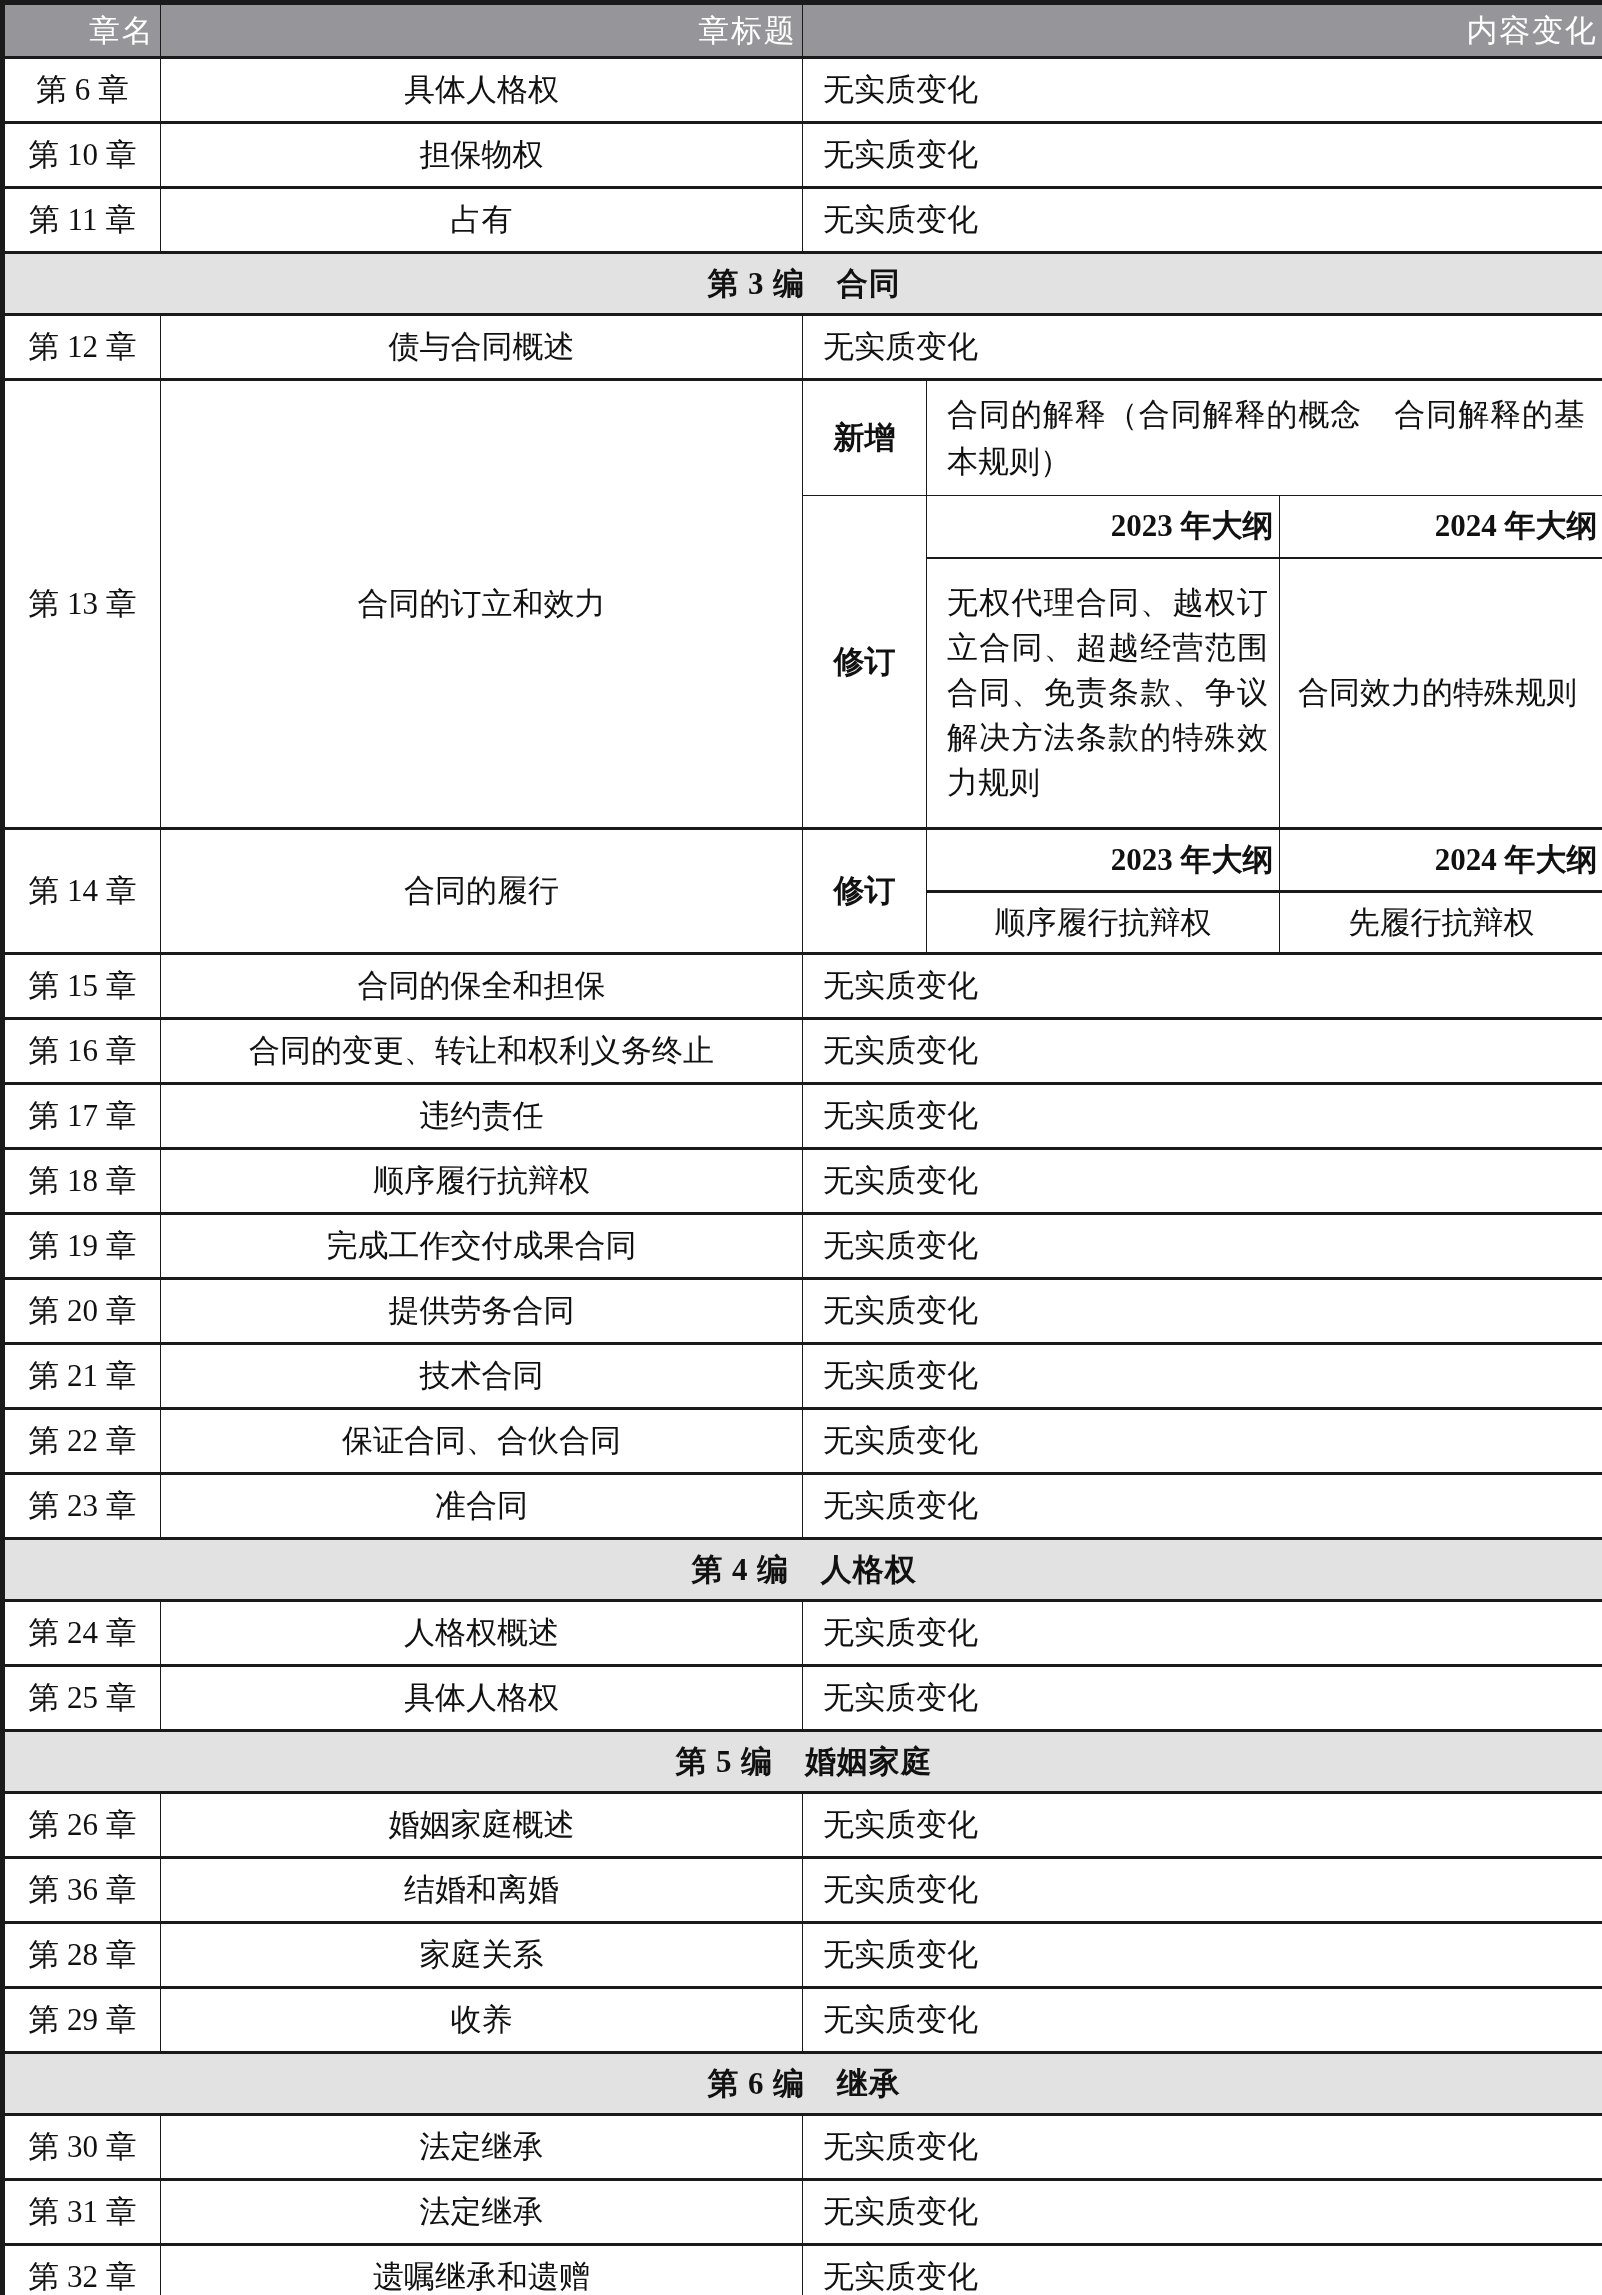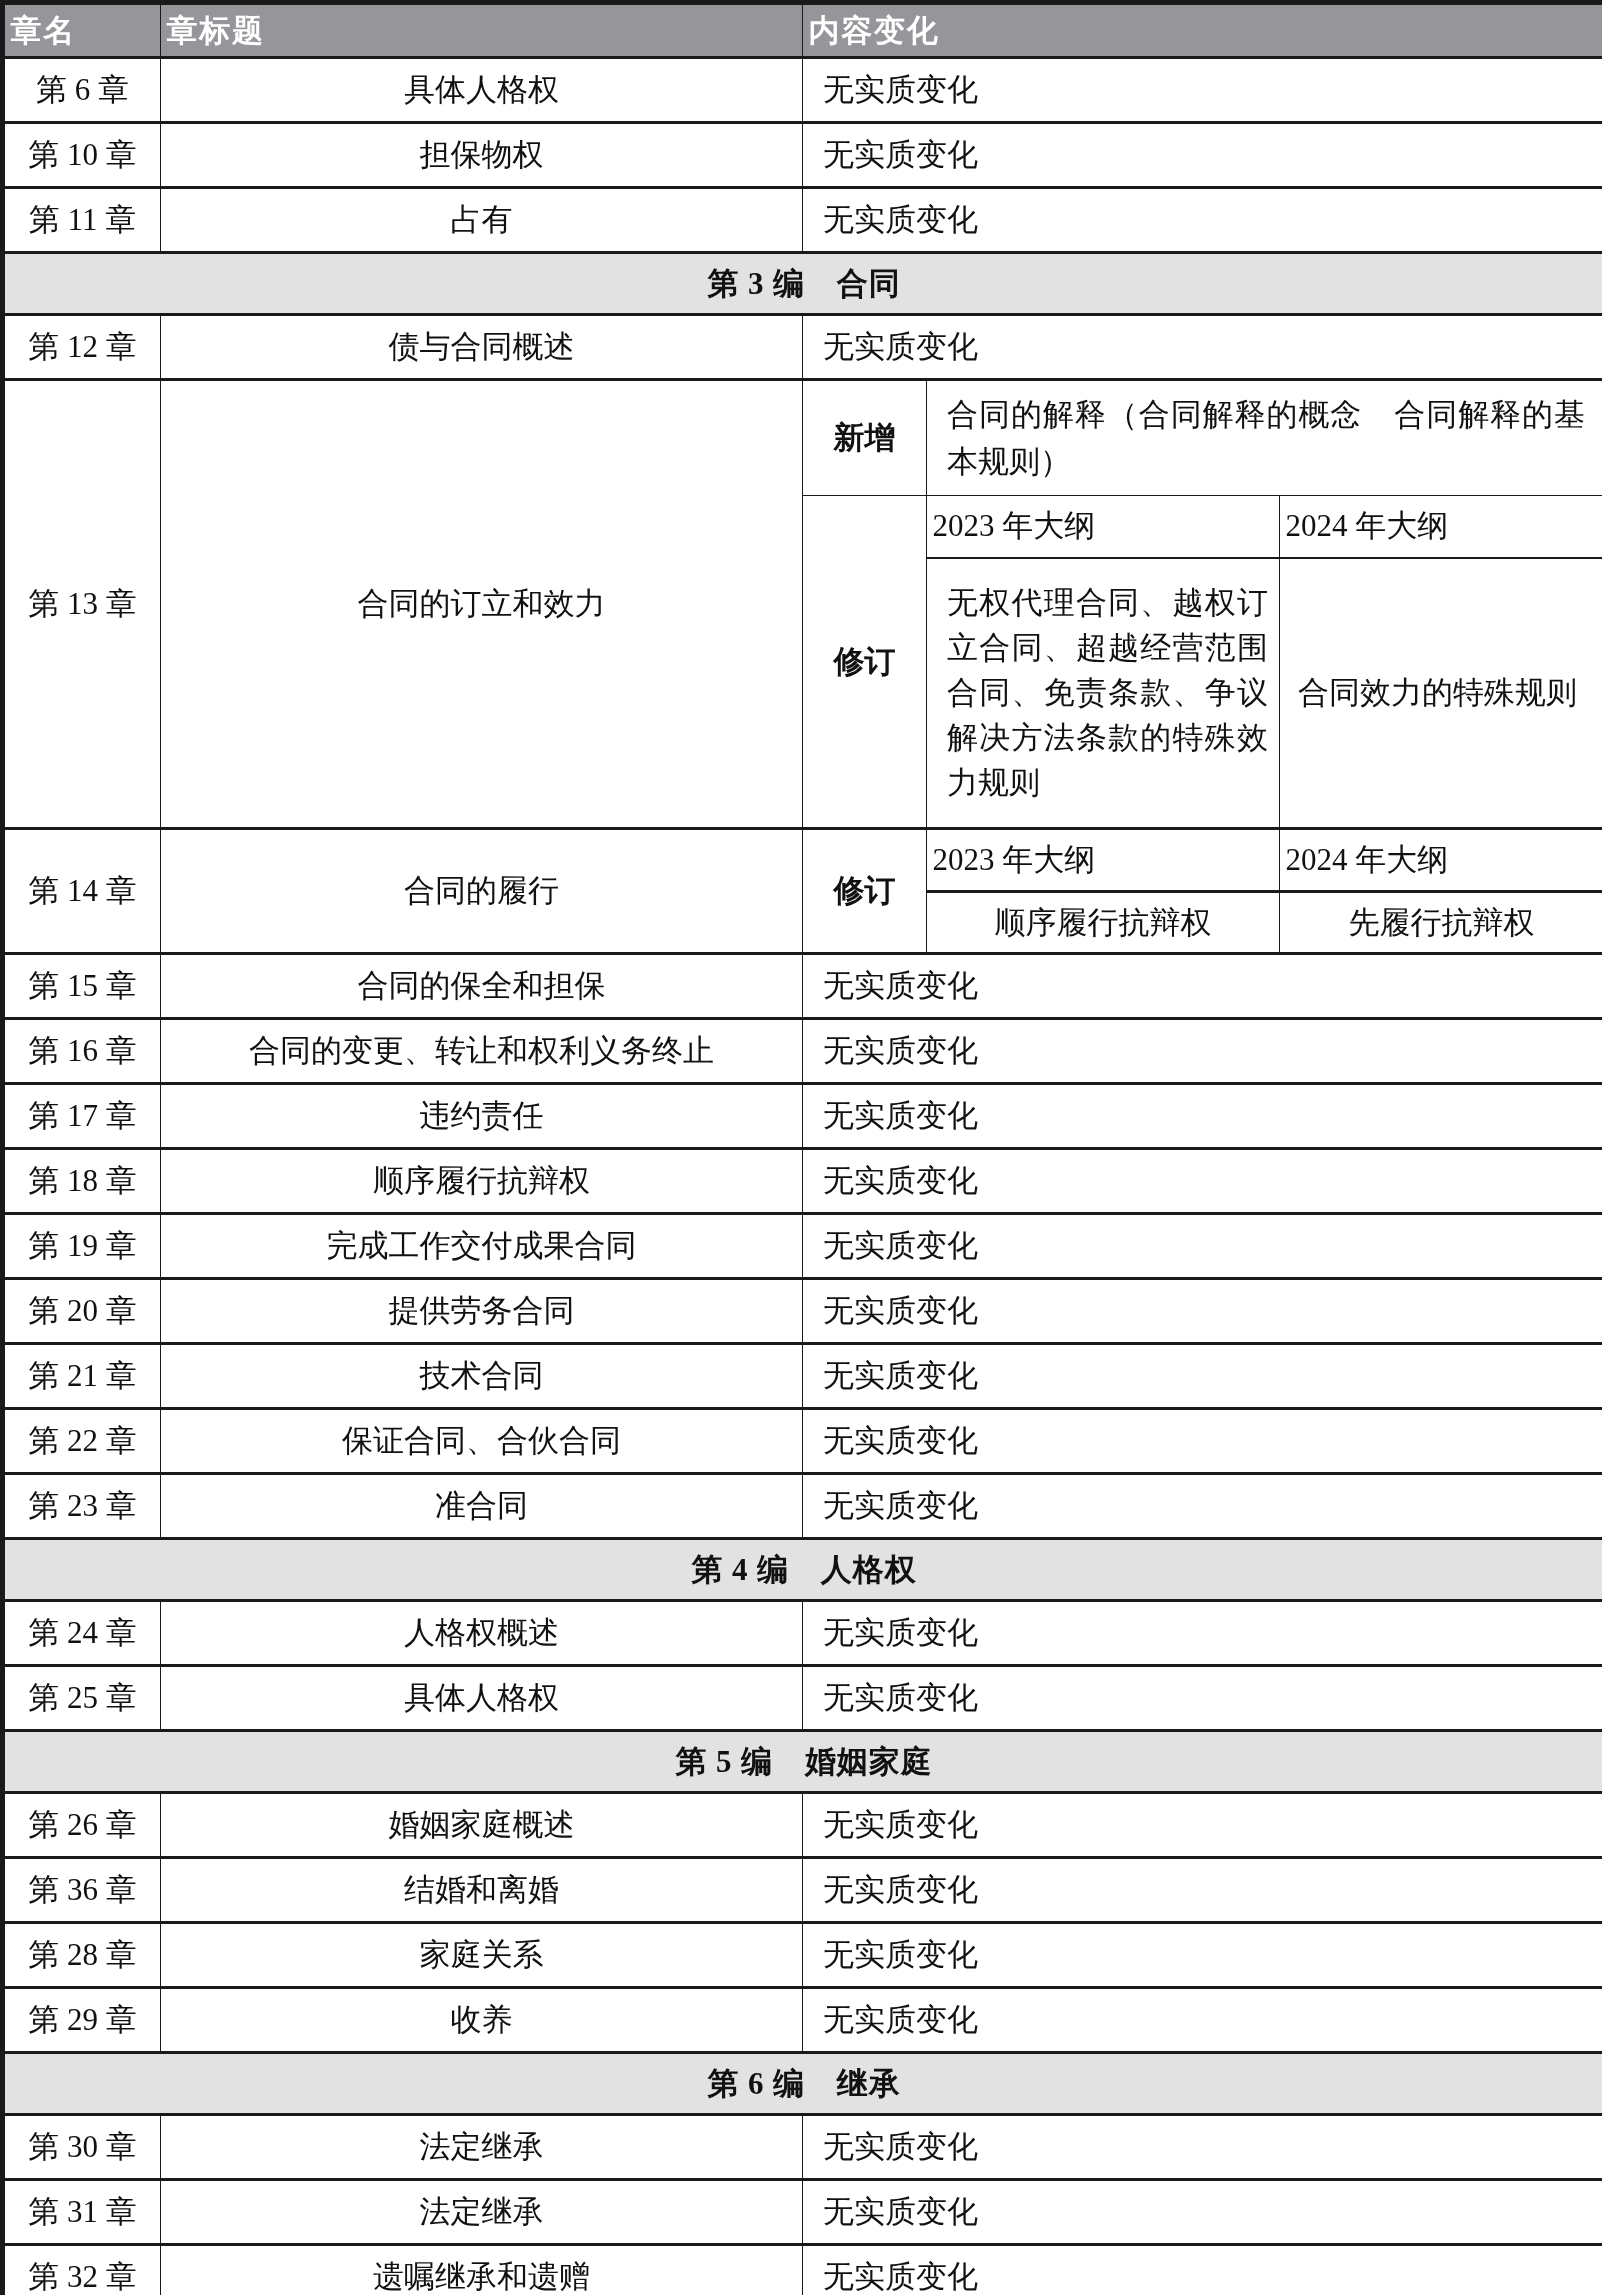--- a/index.html
+++ b/index.html
@@ -57,32 +57,32 @@
   tbody.row14 tr.sub-c td{border-bottom-width:3.6px;}
   td.yh13{border-bottom-width:2.7px;}
   td.yh14{border-bottom-width:3.6px;}
 
   
   td.center{text-align:center;}
   td.leftpad{text-align:left;padding-left:20px;}
   td.head-cell{
     background:var(--header-bg);
     color:var(--header-fg);
-    font-weight:bold;
-    text-align:left;
+    font-weight:normal;
+    text-align:right;
     letter-spacing:1.8px;
   }
   td.section-cell{
     background:var(--section-bg);
     font-weight:bold;
     text-align:center;
     letter-spacing:0.9px;
   }
   td.tag-cell{text-align:center;font-weight:bold;margin-left:31px;}
-  td.year-head{text-align:left;font-weight:normal;}
+  td.year-head{text-align:right;font-weight:bold;}
   td.justify{
     text-align:justify;
     text-align-last:left;
   }
   td.added-text{
     padding-left:20px;padding-right:18px;
     line-height:47px;
   }
   td.rev-2023{
     padding-left:20px;padding-right:11px;

